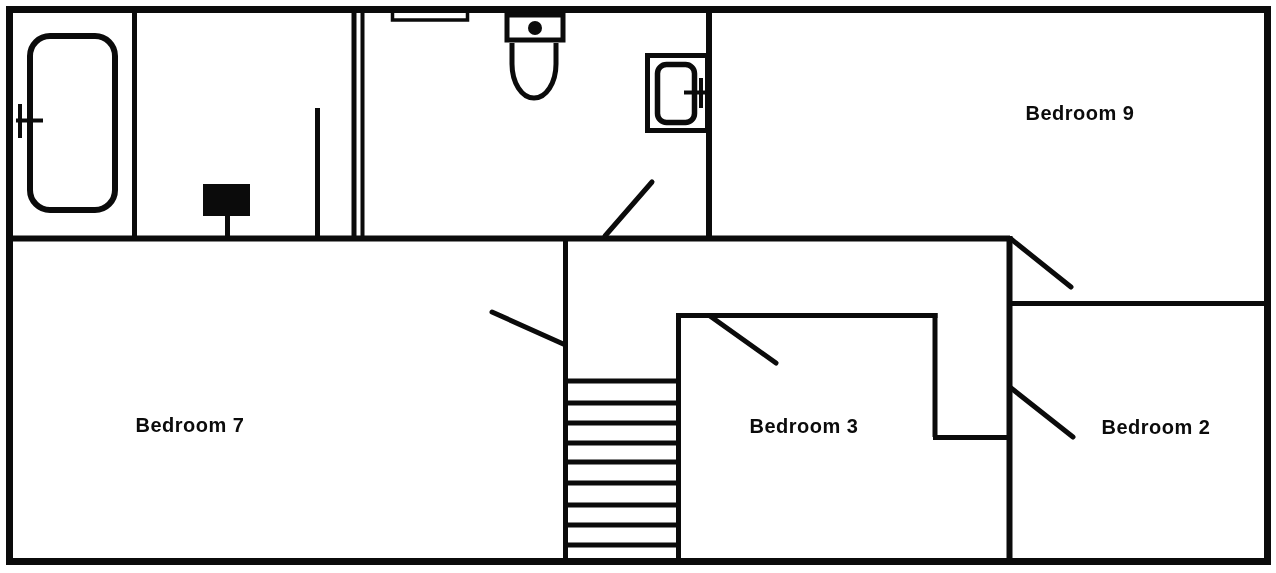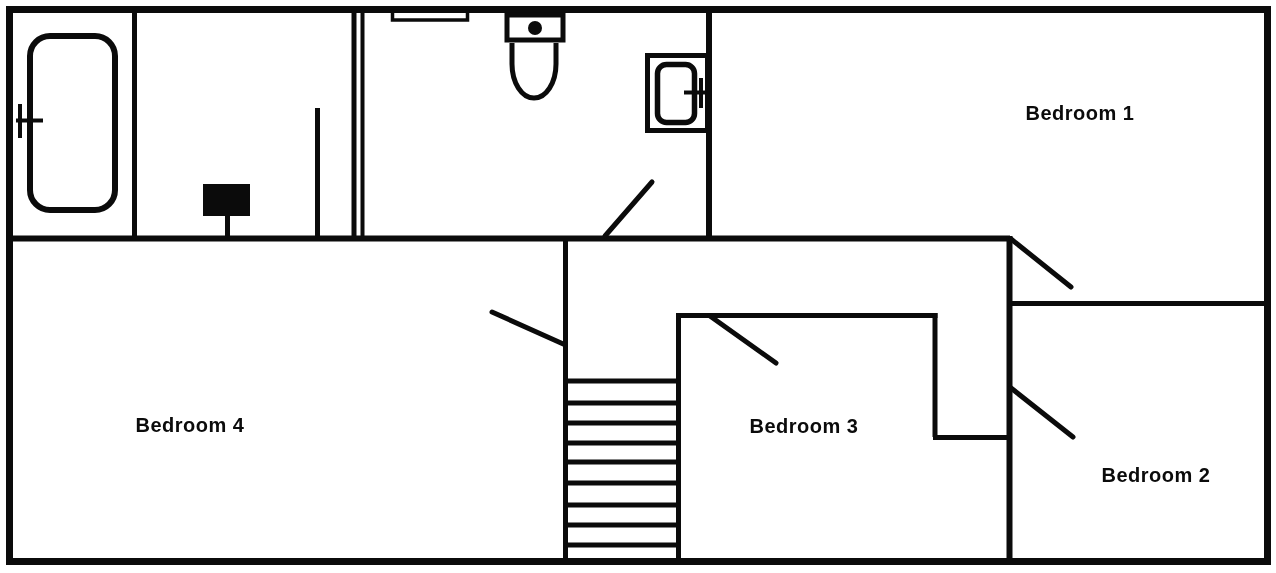--- a/index.html
+++ b/index.html
@@ -89,16 +89,16 @@
     <g stroke-width="5" stroke-linecap="round">
       <path d="M605 236 L652 182"></path>
       <path d="M1011 239 L1071 287"></path>
       <path d="M710 316 L776 363"></path>
       <path d="M492 312 L565.5 345"></path>
       <path d="M1011 388 L1073 437"></path>
     </g>
   </svg>
 
   <div class="room-label" style="left: 804px;  top: 426px;">Bedroom 3</div>
-  <div class="room-label" style="left: 1156px; top: 427px; margin-top: 48px;">Bedroom 2</div>
-  <div class="room-label" style="left: 1080px; top: 113px;">Bedroom 1</div>
-  <div class="room-label" style="left: 190px;  top: 425px;">Bedroom 4</div>
+  <div class="room-label" style="left: 1156px; top: 427px;">Bedroom 2</div>
+  <div class="room-label" style="left: 1080px; top: 113px;">Bedroom 9</div>
+  <div class="room-label" style="left: 190px;  top: 425px;">Bedroom 7</div>
 </div>
 
 </body></html>

